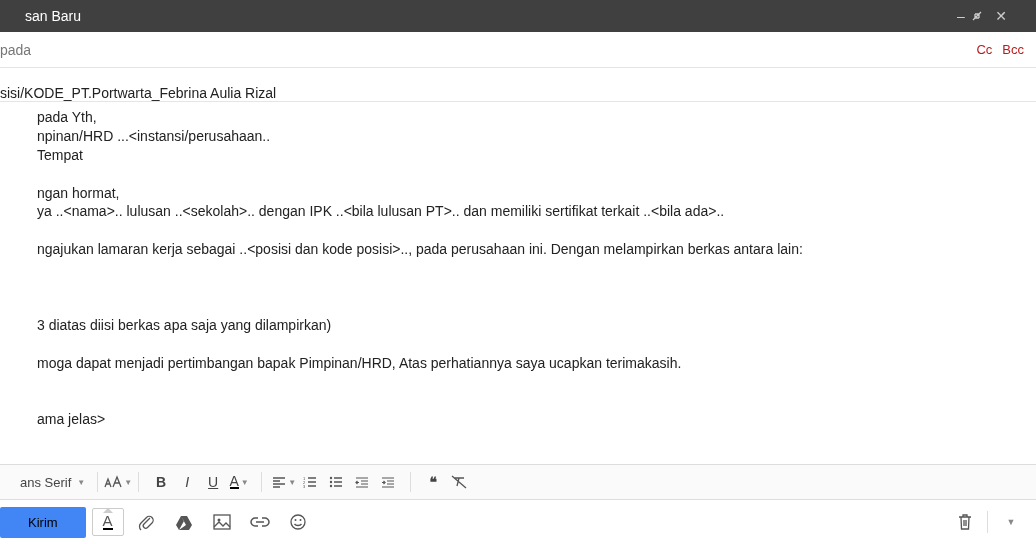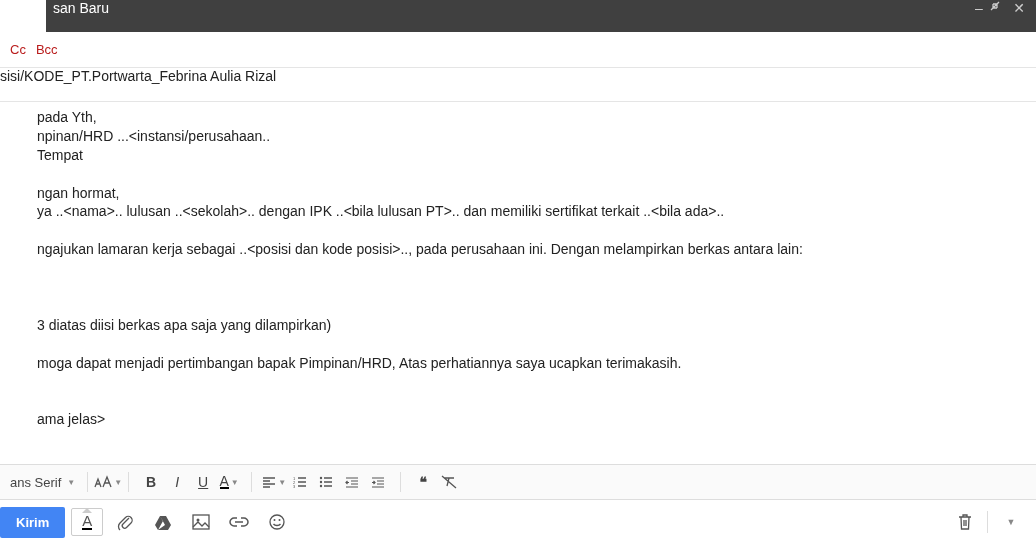--- a/index.html
+++ b/index.html
@@ -1,31 +1,31 @@
 <!DOCTYPE html>
 <html><head>
 <meta charset="utf-8">
 <style>
   * { box-sizing: border-box; margin: 0; padding: 0; }
   body { font-family: Arial, sans-serif; font-size: 13px; color: #222; width: 1036px; height: 544px; overflow: hidden; display: flex; flex-direction: column; background: #fff; }
-  .titlebar { background: #404040; color: #fff; height: 32px; display: flex; padding: 0 7px; font-size: 14px; margin-left: 46px; }
+  .titlebar { background: #404040; color: #fff; height: 32px; display: flex; align-items: center; padding: 0 25px; font-size: 14px; }
   .titlebar .spacer { flex: 1; }
   .titlebar .winbtn { width: 20px; text-align: center; font-size: 14px; cursor: pointer; color: #ccc; }
   .to-row { height: 36px; border-bottom: 1px solid #e5e5e5; display: flex; align-items: center; padding: 0 12px 0 0; color: #777; font-size: 14px; }
   .to-row .to-label { flex: 1; }
   .to-row .cc, .to-row .bcc { margin-left: 10px; cursor: pointer; font-size: 13px; color: #b91c1c; }
-  .subj-row { height: 34px; border-bottom: 1px solid #e5e5e5; display: flex; align-items: flex-start; padding: 0 10px 0 0; font-size: 14px; }
+  .subj-row { height: 34px; border-bottom: 1px solid #e5e5e5; display: flex; align-items: flex-end; padding: 0 10px 0 0; font-size: 14px; }
   .body-area { flex: 1; padding: 6px 0 0 0; font-size: 14px; line-height: 1.35; overflow: hidden; white-space: pre-wrap; margin-left: 37px; }
-  .fmt-toolbar { height: 36px; border-top: 1px solid #ddd; border-bottom: 1px solid #ddd; display: flex; align-items: center; padding: 0 4px; gap: 2px; background: #fafafa; }
+  .fmt-toolbar { height: 36px; border-top: 1px solid #ddd; border-bottom: 1px solid #ddd; display: flex; align-items: center; padding: 0 14px; gap: 2px; background: #fafafa; }
   .fmt-toolbar .grp { display: flex; align-items: center; gap: 2px; padding: 0 4px; }
   .fmt-toolbar .sep { width: 1px; height: 20px; background: #ddd; margin: 0 4px; }
   .fbtn { min-width: 24px; height: 24px; display: flex; align-items: center; justify-content: center; color: #444; cursor: pointer; border-radius: 2px; font-size: 14px; }
   .font-dd { font-size: 13px; color: #444; padding: 0 6px; display: flex; align-items: center; gap: 4px; cursor: pointer; }
   .send-toolbar { height: 44px; display: flex; align-items: center; padding: 0 10px 0 0; gap: 6px; }
-  .send-btn { background: #4285f4; color: #ffffff; font-weight: bold; padding: 8px 16px; border-radius: 2px; cursor: pointer; font-size: 13px; }
+  .send-btn { background: #4285f4; color: #000000; font-weight: normal; padding: 8px 28px; border-radius: 2px; cursor: pointer; font-size: 13px; }
   .tbtn { width: 32px; height: 28px; display: flex; align-items: center; justify-content: center; color: #555; cursor: pointer; border-radius: 2px; }
   .tbtn.boxed { border: 1px solid #ccc; position: relative; }
   .tbtn.boxed::after { content: ""; position: absolute; top: -6px; left: 50%; transform: translateX(-50%); border: 5px solid transparent; border-bottom-color: #ccc; }
   .bold { font-weight: bold; }
   .ital { font-style: italic; }
   .ul { text-decoration: underline; }
   .caret { font-size: 8px; color: #888; margin-left: 2px; }
   svg { display: block; }
 </style>
 </head>
@@ -37,20 +37,21 @@
   <span class="winbtn">–</span>
   <span class="winbtn">
     <svg width="12" height="12" viewBox="0 0 12 12">
         <path d="M2 10 L8 4 M8 4 L8 8 M8 4 L4 4 M10 2 L4 8 M4 8 L4 4 M4 8 L8 8" stroke="#ccc" stroke-width="1.3" fill="none"></path>
       </svg>
   </span>
   <span class="winbtn">✕</span>
 </div>
 
 <div class="to-row">
+  <span class="to-label">pada</span>
   <span class="cc">Cc</span>
   <span class="bcc">Bcc</span>
 </div>
 
 <div class="subj-row">
   <span>sisi/KODE_PT.Portwarta_Febrina Aulia Rizal</span>
 </div>
 
 <div class="body-area">pada Yth,
 npinan/HRD ...&lt;instansi/perusahaan..

